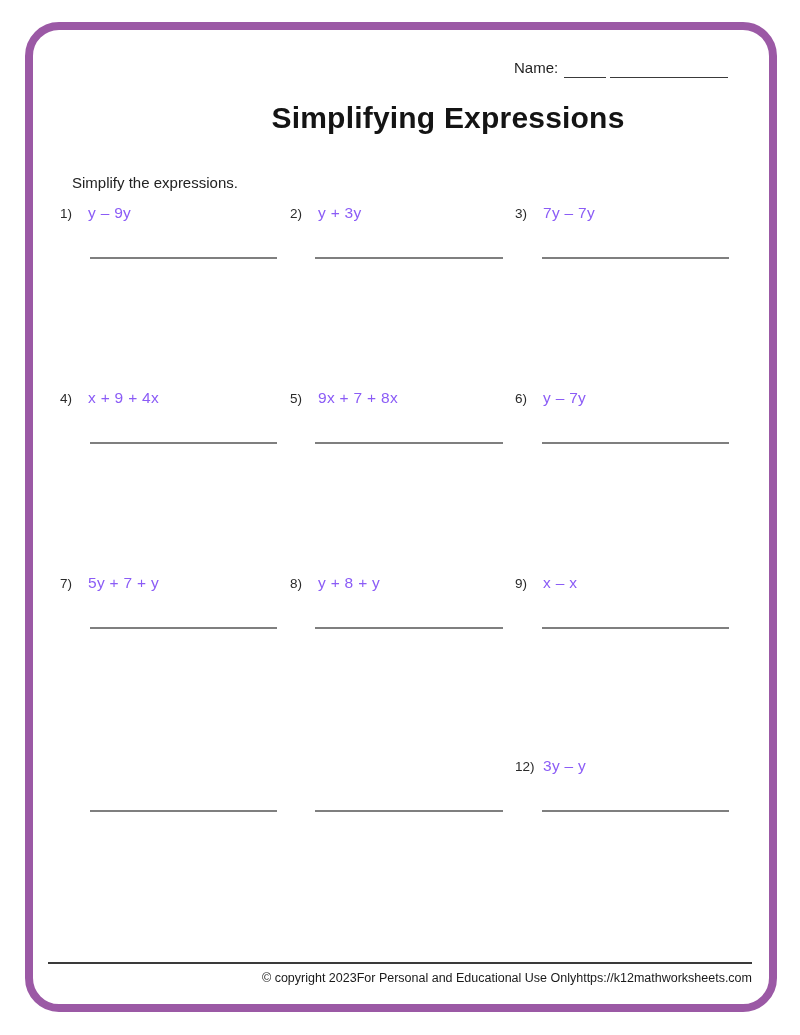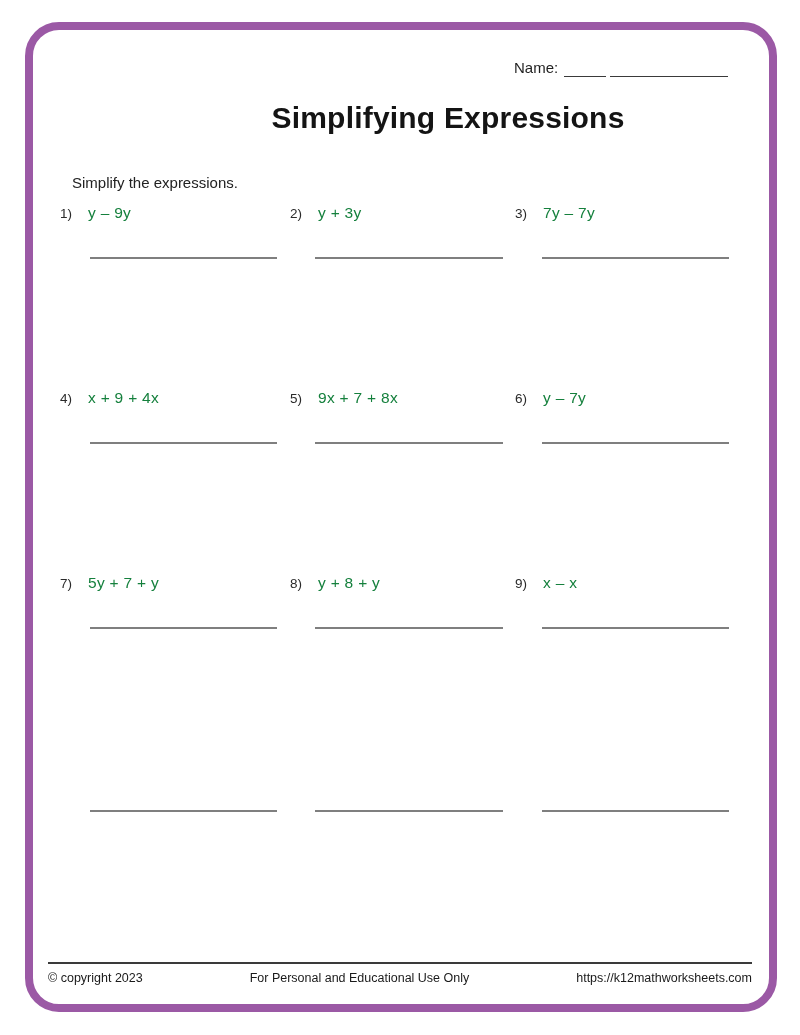--- a/index.html
+++ b/index.html
@@ -7,21 +7,21 @@
     width:800px;height:1035px;position:relative;background:#ffffff;
     font-family:"Liberation Sans", sans-serif;color:#1f1f1f;overflow:hidden;
   }
   .sheet-border{
     position:absolute;left:25px;top:22px;width:752px;height:990px;
     box-sizing:border-box;border:8px solid #9b59a5;border-radius:34px;
     background:transparent;
   }
   
   .name-row{
-    position:absolute;left:514px;top:58px;display:flex;align-items:center;
+    position:absolute;left:514px;top:58px;display:flex;align-items:flex-end;
     font-size:15px;color:#1f1f1f;
   }
   .name-label{margin-right:6px;line-height:20px;}
   .blank-seg{border-bottom:1.5px solid #3a3a3a;height:17px;display:inline-block;}
   .seg-a{width:42px;margin-right:4px;}
   .seg-b{width:118px;}
   
   .page-title{
     position:absolute;left:0;top:101px;width:800px;text-align:center;
     font-size:30px;font-weight:bold;color:#141414;letter-spacing:0.2px;margin-left:48px;
@@ -36,34 +36,34 @@
   .col-b{left:290px;}
   .col-c{left:515px;}
   .row-1{top:204px;}
   .row-2{top:389px;}
   .row-3{top:574px;}
   .row-4{top:757px;}
   .prob-line{display:flex;align-items:baseline;}
   .prob-num{
     display:inline-block;width:28px;font-size:13.5px;color:#2a2a2a;flex:0 0 28px;
   }
-  .prob-expr{font-size:15.5px;color:#15803d;letter-spacing:0.3px;}
+  .prob-expr{font-size:15.5px;color:#8b5cf6;letter-spacing:0.3px;}
   .answer-line{
     position:absolute;top:53px;height:0;border-bottom:2px solid #7f7f7f;width:187px;
   }
   .col-a .answer-line{left:30px;}
   .col-b .answer-line{left:25px;width:188px;}
   .col-c .answer-line{left:27px;}
   
   .footer-rule{
     position:absolute;left:48px;top:962px;width:704px;height:2px;background:#3a3a3a;
   }
   .footer-row{
     position:absolute;left:48px;top:971px;width:704px;display:flex;
-    justify-content:space-between;align-items:center;font-size:12.5px;color:#1a1a1a;
+    justify-content:flex-end;align-items:center;font-size:12.5px;color:#1a1a1a;
   }
 </style>
 </head>
 <body>
 
 <div class="sheet-border"></div>
 
 <div class="name-row">
   <span class="name-label">Name:</span>
   <span class="blank-seg seg-a"></span>
@@ -140,20 +140,24 @@
   <div class="answer-line"></div>
 </div>
 
 <div class="cell col-a row-4">
   <div class="answer-line"></div>
 </div>
 <div class="cell col-b row-4">
   <div class="answer-line"></div>
 </div>
 <div class="cell col-c row-4">
+  <div class="prob-line">
+    <span class="prob-num">12)</span>
+    <span class="prob-expr">3y – y</span>
+  </div>
   <div class="answer-line"></div>
 </div>
 
 <div class="footer-rule"></div>
 <div class="footer-row">
   <span>© copyright 2023</span>
   <span>For Personal and Educational Use Only</span>
   <span>https://k12mathworksheets.com</span>
 </div>
 

